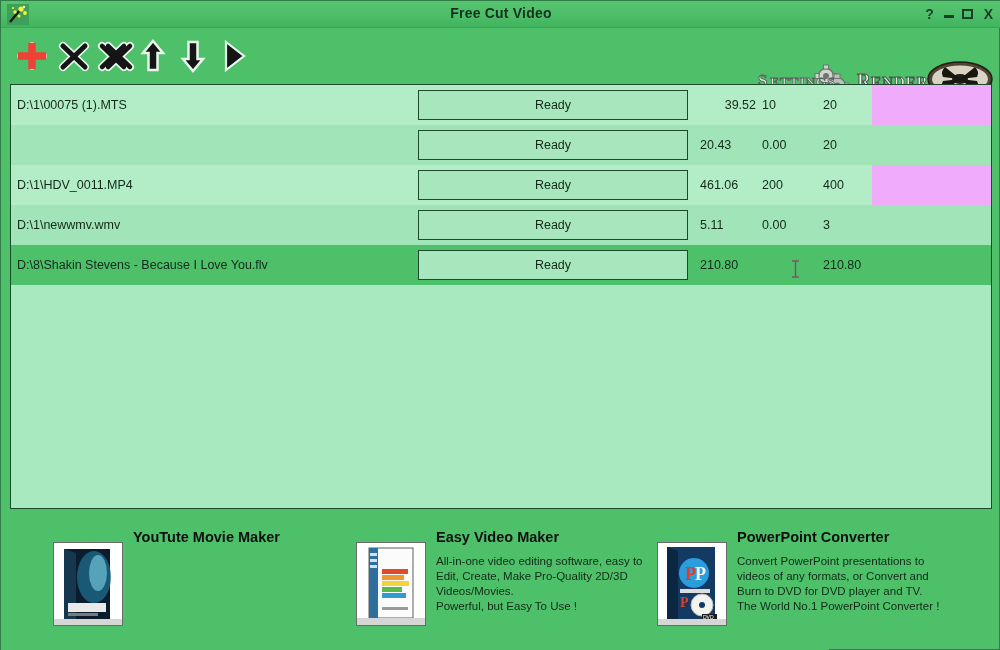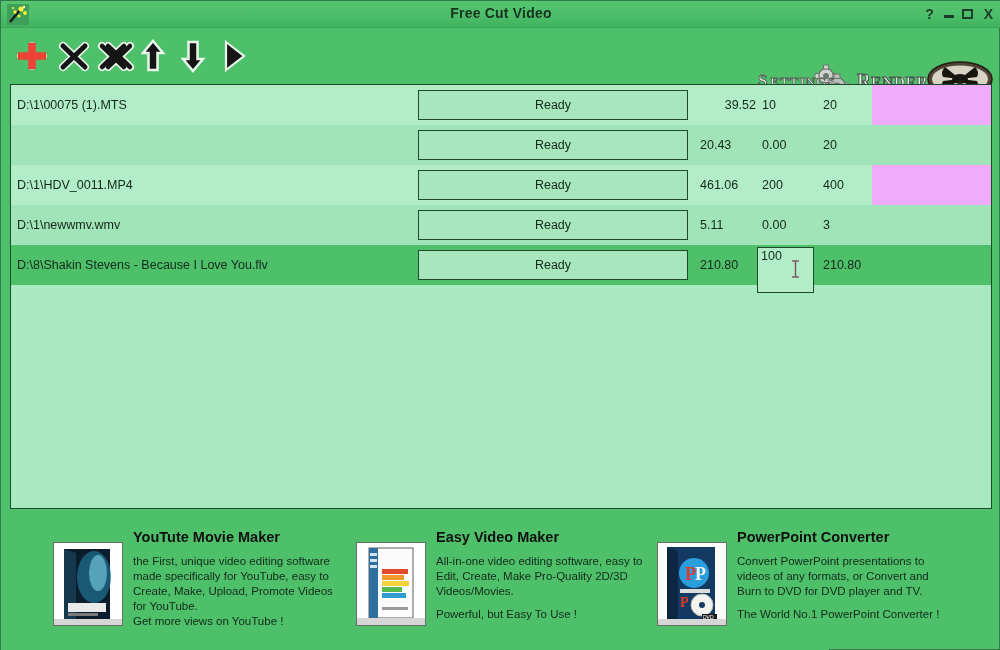--- a/index.html
+++ b/index.html
@@ -244,21 +244,21 @@
   .ad-desc {
     font-size: 11.5px;
     color: #122a18;
     line-height: 15px;
     white-space: pre-line;
   }
   .ad-tag {
     font-size: 11.5px;
     color: #122a18;
     line-height: 15px;
-    margin-top: 8px;
+    margin-top: 0;
     white-space: pre-line;
   }
 </style>
 </head>
 <body>
 
 <div id="app">
 
   <div id="titlebar">
     <div id="app-icon">
@@ -430,21 +430,20 @@
           <div class="state-btn" style="left: 407px; width: 270px;">Ready</div>
           <div class="cell" style="left: 683px; width: 62px;">5.11</div>
           <div class="cell" style="left: 745px; width: 61px;">0.00</div>
           <div class="cell" style="left: 806px; width: 55px;">3</div>
         </div>
         <div class="row selected" style="top: 160px;">
           <div class="rowfill" style="background: rgb(78, 192, 106);"></div>
           <div class="cell" style="left: 0px; width: 401px;">D:\8\Shakin Stevens - Because I Love You.flv</div>
           <div class="state-btn" style="left: 407px; width: 270px;">Ready</div>
           <div class="cell" style="left: 683px; width: 62px;">210.80</div>
-          <div class="editbox" style="left: 746px; top: 2px; width: 57px; height: 46px;">100</div>
           <div id="ibeam" style="left: 779px; top: 14px;"><svg width="11" height="20" viewBox="0 0 11 20">
               <g stroke="#7a4f63" stroke-width="1.4" fill="none">
                 <line x1="5.5" y1="2" x2="5.5" y2="18"></line>
                 <line x1="2" y1="2" x2="9" y2="2"></line>
                 <line x1="2" y1="18" x2="9" y2="18"></line>
               </g>
             </svg></div>
           <div class="cell" style="left: 806px; width: 55px;">210.80</div>
         </div>
       </div>
@@ -457,25 +456,20 @@
             <rect x="10" y="6" width="46" height="70" fill="#0b1d2c"></rect>
             <path d="M10 6 L22 10 L22 76 L10 76 Z" fill="#16384f"></path>
             <ellipse cx="40" cy="34" rx="17" ry="26" fill="#1f6d8f" opacity="0.75"></ellipse>
             <ellipse cx="44" cy="30" rx="9" ry="18" fill="#7fd4e8" opacity="0.6"></ellipse>
             <rect x="14" y="60" width="38" height="9" fill="#e9e9e9"></rect>
             <rect x="14" y="70" width="30" height="3" fill="#7a7a7a"></rect>
             <rect x="0" y="76" width="68" height="6" fill="#d6d6d6"></rect>
           </svg></div>
         <div class="ad-body">
           <div class="ad-title">YouTute Movie Maker</div>
-          <div class="ad-desc">the First, unique video editing software
-made specifically for YouTube, easy to
-Create, Make, Upload, Promote Videos
-for YouTube.
-Get more views on YouTube !</div>
         </div>
       </div>
       <div class="ad" id="ad-1">
         <div class="ad-thumb"><svg width="68" height="82" viewBox="0 0 68 82">
             <rect width="68" height="82" fill="#ffffff"></rect>
             <rect x="12" y="5" width="44" height="70" fill="#fbfbfb" stroke="#5f5f5f"></rect>
             <rect x="12" y="5" width="9" height="70" fill="#2f6f9e"></rect>
             <rect x="13" y="10" width="7" height="3" fill="#cfe4f2"></rect>
             <rect x="13" y="16" width="7" height="3" fill="#cfe4f2"></rect>
             <rect x="13" y="22" width="7" height="3" fill="#cfe4f2"></rect>

